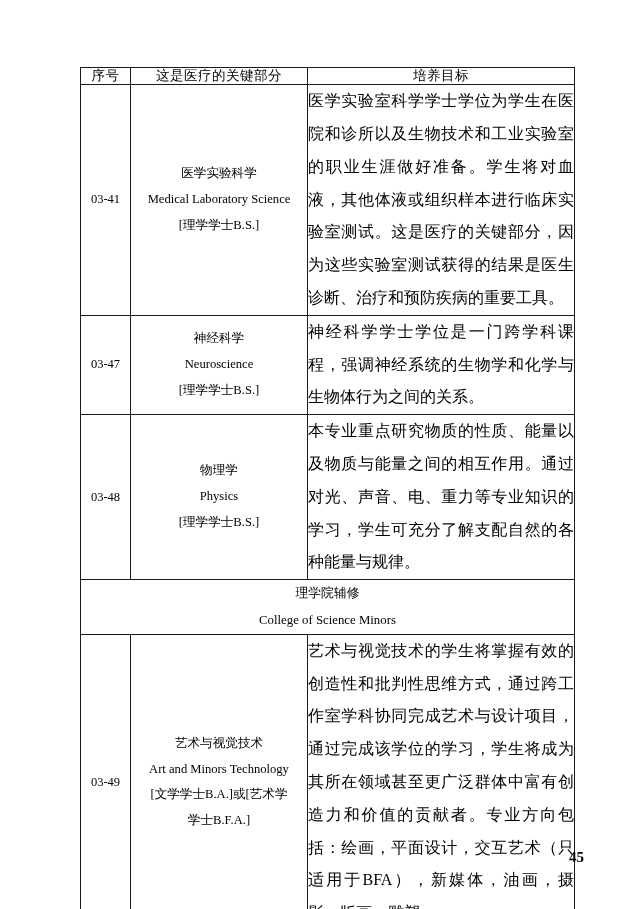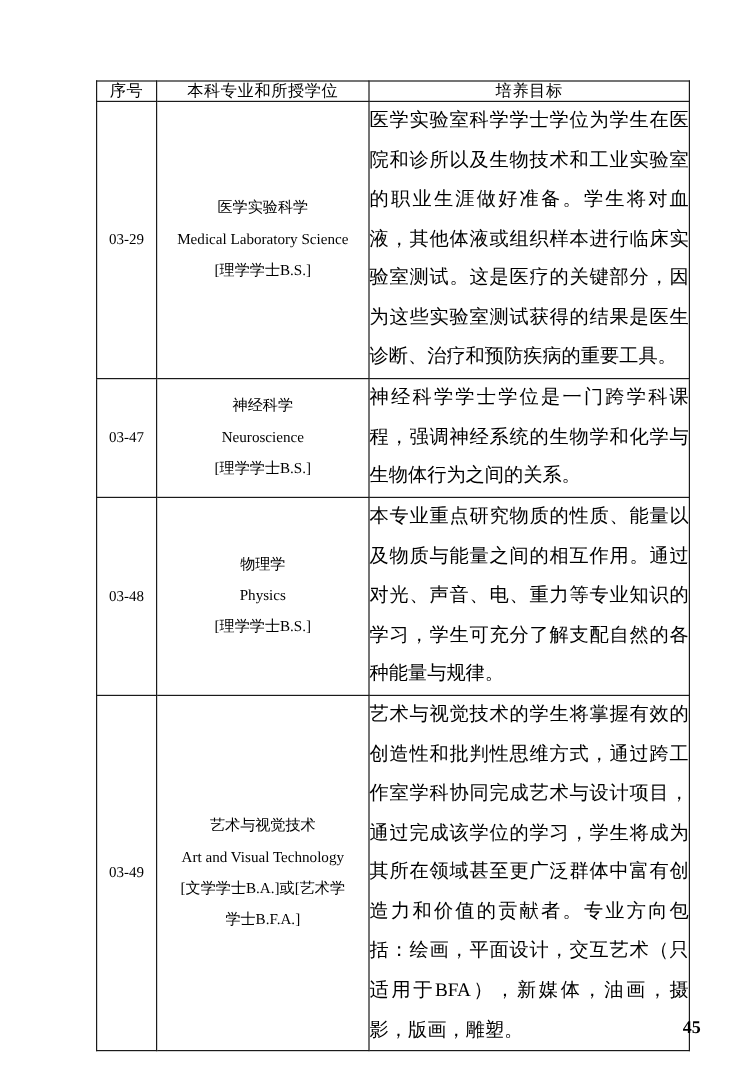--- a/index.html
+++ b/index.html
@@ -116,26 +116,26 @@
   <table class="doc-table">
     <colgroup>
       <col class="c-num">
       <col class="c-major">
       <col class="c-goal">
     </colgroup>
     <tbody>
 
       <tr>
         <th class="hdr-cell">序号</th>
-        <th class="hdr-cell">本科专业和所授学位</th>
+        <th class="hdr-cell">这是医疗的关键部分</th>
         <th class="hdr-cell">培养目标</th>
       </tr>
 
       <tr>
-        <td class="code-cell">03-29</td>
+        <td class="code-cell">03-41</td>
         <td class="major-cell">
           <span class="ln">医学实验科学</span>
           <span class="ln">Medical Laboratory Science</span>
           <span class="ln">[理学学士B.S.]</span>
         </td>
         <td class="goal-cell">医学实验室科学学士学位为学生在医院和诊所以及生物技术和工业实验室的职业生涯做好准备。学生将对血液，其他体液或组织样本进行临床实验室测试。这是医疗的关键部分，因为这些实验室测试获得的结果是医生诊断、治疗和预防疾病的重要工具。</td>
       </tr>
 
       <tr>
         <td class="code-cell">03-47</td>
@@ -150,28 +150,34 @@
       <tr>
         <td class="code-cell">03-48</td>
         <td class="major-cell">
           <span class="ln">物理学</span>
           <span class="ln">Physics</span>
           <span class="ln">[理学学士B.S.]</span>
         </td>
         <td class="goal-cell">本专业重点研究物质的性质、能量以及物质与能量之间的相互作用。通过对光、声音、电、重力等专业知识的学习，学生可充分了解支配自然的各种能量与规律。</td>
       </tr>
 
+      <tr>
+        <td class="section-cell" colspan="3">
+          <span class="ln">理学院辅修</span>
+          <span class="ln">College of Science Minors</span>
+        </td>
+      </tr>
 
 
 
       <tr>
         <td class="code-cell">03-49</td>
         <td class="major-cell">
           <span class="ln">艺术与视觉技术</span>
-          <span class="ln">Art and Visual Technology</span>
+          <span class="ln">Art and Minors Technology</span>
           <span class="ln">[文学学士B.A.]或[艺术学</span>
           <span class="ln">学士B.F.A.]</span>
         </td>
         <td class="goal-cell">艺术与视觉技术的学生将掌握有效的创造性和批判性思维方式，通过跨工作室学科协同完成艺术与设计项目，通过完成该学位的学习，学生将成为其所在领域甚至更广泛群体中富有创造力和价值的贡献者。专业方向包括：绘画，平面设计，交互艺术（只适用于BFA），新媒体，油画，摄影，版画，雕塑。</td>
       </tr>
 
     </tbody>
   </table>
 
   <div class="page-number">45</div>

